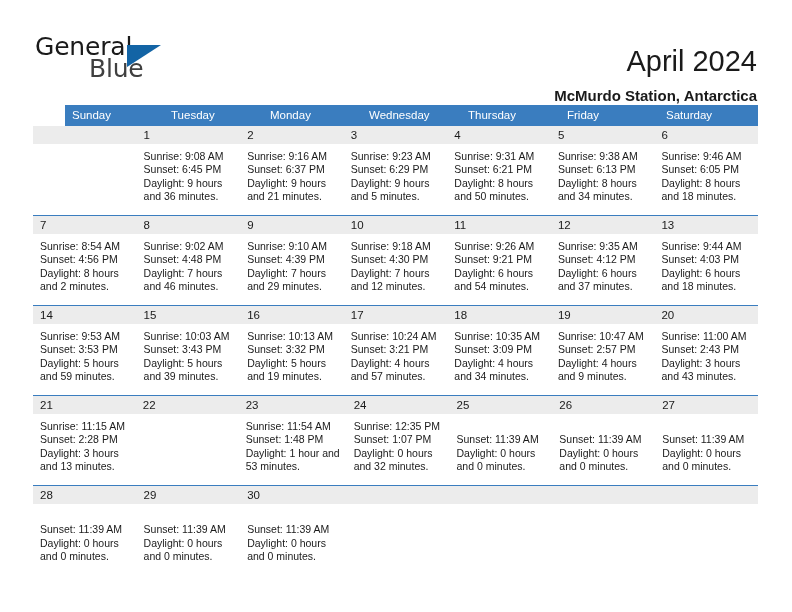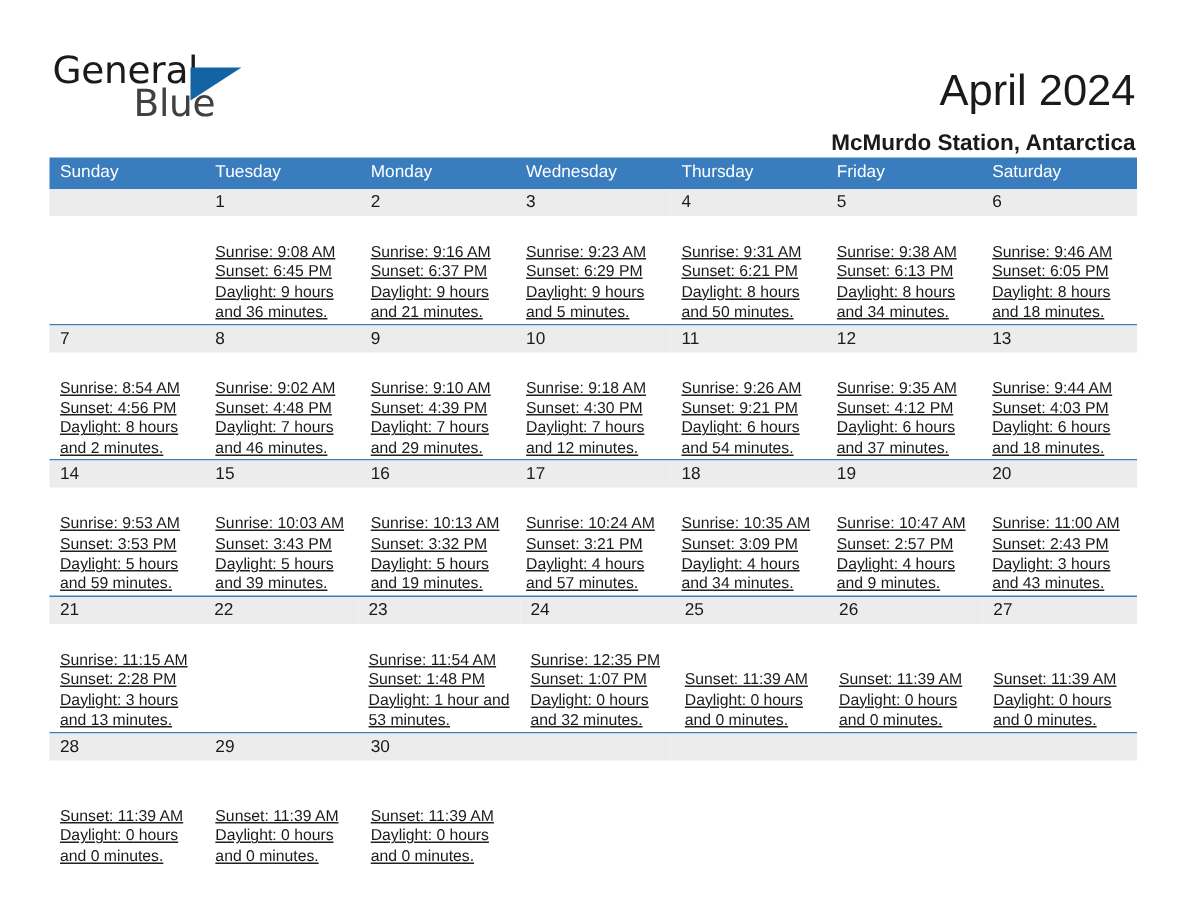--- a/index.html
+++ b/index.html
@@ -94,20 +94,21 @@
   .calendar {
     position: absolute;
     left: 33px;
     top: 105px;
     width: 725px;
   }
   .dow-row {
     display: flex;
     background: #3a7dbf;
     height: 21px;
+    margin-left: 32px;
   }
   .dow {
     flex: 1 1 0;
     font-size: 11.5px;
     color: #ffffff;
     line-height: 21px;
     padding-left: 7px;
     box-sizing: border-box;
     white-space: nowrap;
     overflow: hidden;
@@ -135,23 +136,22 @@
     background: #ececec;
     font-size: 11.5px;
     color: #1a1a1a;
     padding-left: 7px;
     box-sizing: border-box;
   }
   .cell.empty .daynum {
     background: #ececec;
   }
   .cell .lines {
-    padding: 18px 7px 0 7px;
+    padding: 6px 7px 0 7px;
     box-sizing: border-box;
-    text-decoration: underline;
   }
   .cell .ln {
     font-size: 10.5px;
     line-height: 13.4px;
     color: #1a1a1a;
     white-space: nowrap;
     min-height: 13.4px;
   }
   .cell .ln.blank {
     height: 13.4px;

